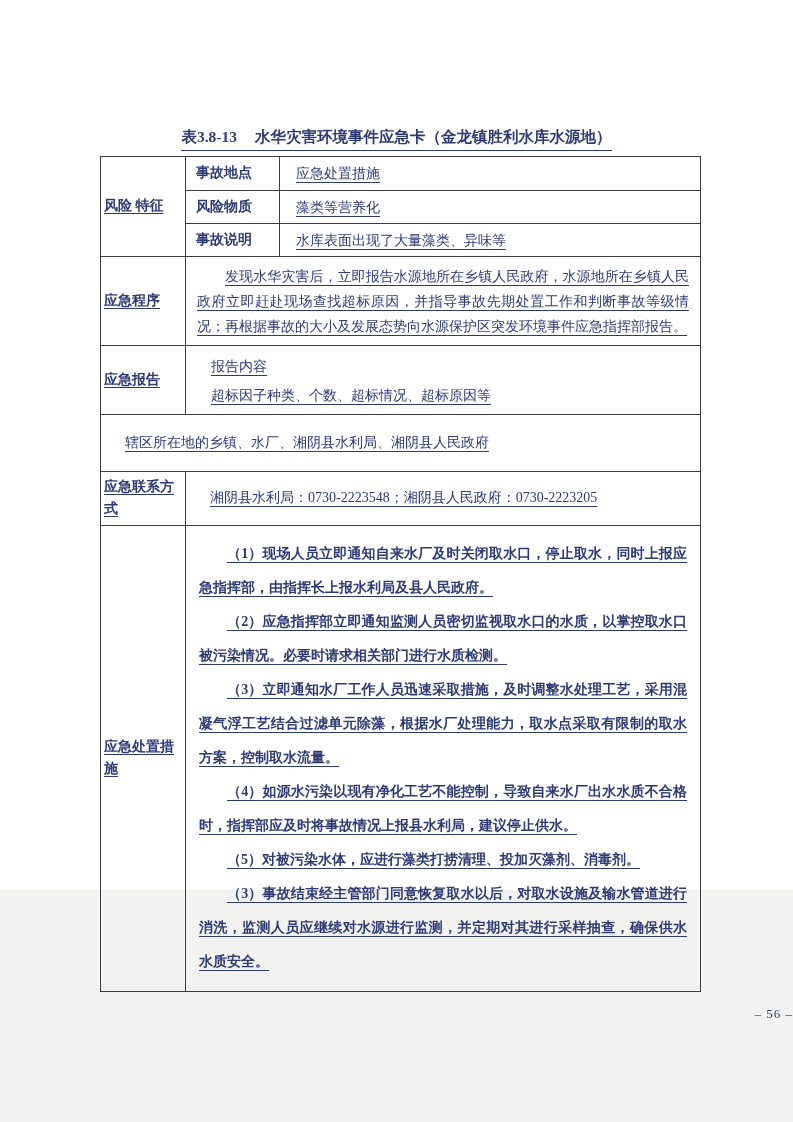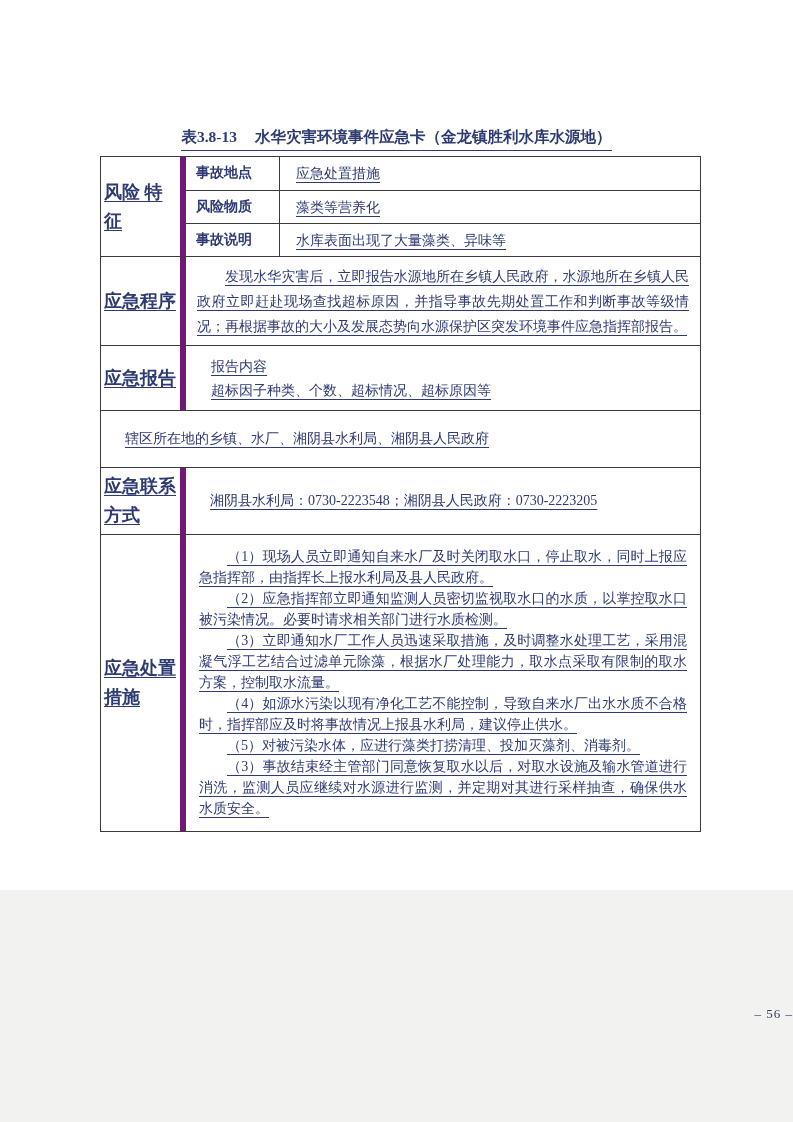--- a/index.html
+++ b/index.html
@@ -22,24 +22,24 @@
 
   
   .tbl {
     position:absolute; top:156px; left:100px; width:601px;
     border:1.4px solid #3c3c3c;
     font-size:14px;
   }
   .row { display:flex; border-top:1px solid #3c3c3c; }
   .row:first-child { border-top:none; }
   .cell-label {
-    width:85px; flex:0 0 85px; border-right:6px solid #701a75;
+    width:85px; flex:0 0 85px; border-right:1px solid #701a75;
     display:flex; align-items:center;
     padding:4px 2px 4px 3px;
-    font-weight:bold; font-size:18px; line-height:1.6;
+    font-weight:bold; font-size:14px; line-height:1.6;
     white-space:pre-line;
   }
   .cell-label .u { text-decoration:underline; text-underline-offset:3px; }
   .cell-content { flex:1 1 auto; min-width:0; }
 
   
   .sub-row { display:flex; border-top:1px solid #3c3c3c; min-height:33px; }
   .sub-row:first-child { border-top:none; }
   .sub-key {
     width:94px; flex:0 0 94px; border-right:1px solid #3c3c3c;
@@ -47,27 +47,27 @@
   }
   .sub-val { flex:1; padding:8px 6px 4px 16px; }
   .u { text-decoration:underline; text-underline-offset:4px; text-decoration-thickness:1px; }
 
   
   .para-cell { padding:7px 11px 6px 11px; line-height:25px; text-align:justify; min-height:79px; }
   .para-cell p { text-indent:2em; text-decoration:underline; text-underline-offset:4px; }
 
   .report-cell { padding:9px 11px 6px 11px; min-height:64px; }
   .report-line { margin-left:14px; line-height:24px; text-decoration:underline; text-underline-offset:4px; }
-  .report-line + .report-line { }
+  .report-line + .report-line { margin-top:5px; }
 
   .single-cell { display:flex; align-items:center; padding:6px 11px 6px 24px; }
   .single-cell.h57 { min-height:56px; }
   .single-cell.h44 { min-height:43px; }
 
-  .measures-cell { padding:11px 13px 12px 13px; line-height:21px; text-align:justify; }
+  .measures-cell { padding:11px 13px 12px 13px; line-height:34px; text-align:justify;font-weight:bold; }
   .measures-cell p { text-indent:2em; text-decoration:underline; text-underline-offset:4px; }
 
   
   .page-num {
     position:absolute; top:1006px; left:0; width:100%;
     text-align:right; font-size:13px; letter-spacing:1px;
   }
 </style>
 </head>
 <body>

